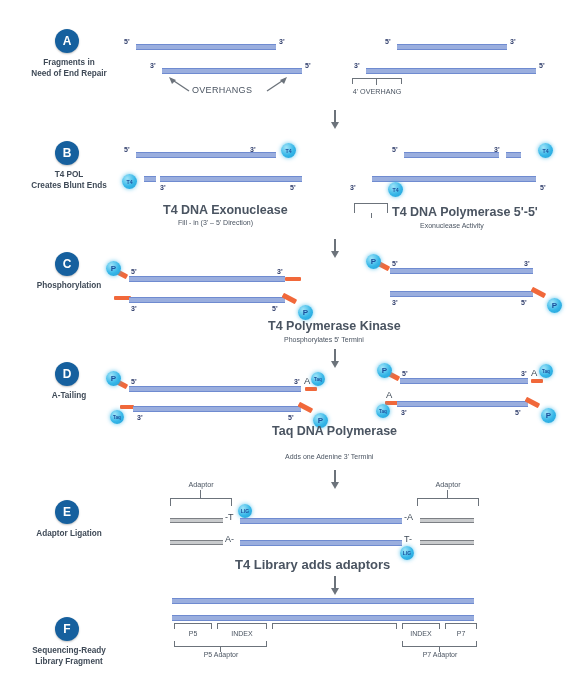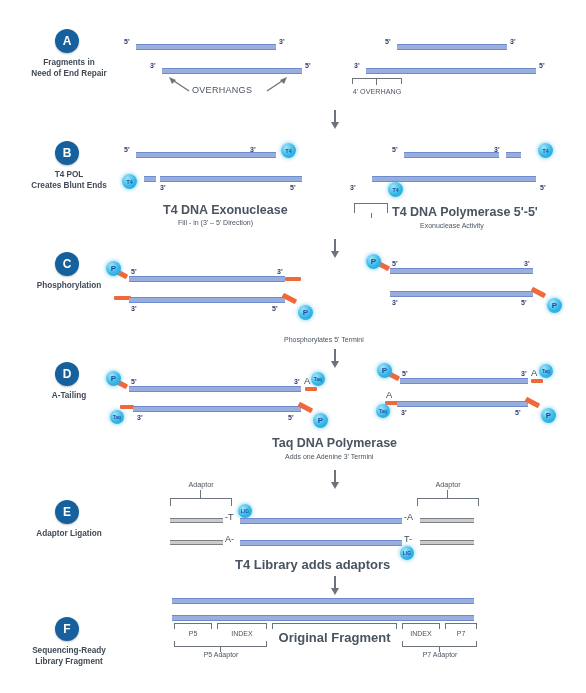--- a/index.html
+++ b/index.html
@@ -201,20 +201,21 @@
   <div class="abs tick" style="left:392px;top:260px;">5'</div>
   <div class="abs strand" style="left:390px;top:268px;width:143px;"></div>
   <div class="abs tick" style="left:524px;top:260px;">3'</div>
 
   <div class="abs strand" style="left:390px;top:291px;width:143px;"></div>
   <div class="abs tick" style="left:392px;top:299px;">3'</div>
   <div class="abs odiag" style="left:531px;top:290px;transform:rotate(28deg);"></div>
   <div class="abs tick" style="left:521px;top:299px;">5'</div>
   <div class="abs ez p" style="left:547px;top:298px;">P</div>
 
+  <div class="abs htitle" style="left:268px;top:319px;">T4 Polymerase Kinase</div>
   <div class="abs hsub" style="left:284px;top:336px;">Phosphorylates 5' Termini</div>
 
   <div class="abs" style="left:330px;top:349px;">
     <div class="dnarrow abs" style="left:4px;top:0;height:13px;"></div>
     <div class="dnhead abs" style="left:0.5px;top:12px;"></div>
   </div>
 
   <div class="abs" style="left:55px;top:362px;">
     <div class="badge">D</div>
   </div>
@@ -250,21 +251,21 @@
 
   <div class="abs letterA" style="left:386px;top:389px;">A</div>
   <div class="abs ostub" style="left:385px;top:401px;width:13px;"></div>
   <div class="abs strand" style="left:397px;top:401px;width:131px;"></div>
   <div class="abs ez taq" style="left:376px;top:404px;">Taq</div>
   <div class="abs tick" style="left:401px;top:409px;">3'</div>
   <div class="abs odiag" style="left:525px;top:400px;transform:rotate(28deg);"></div>
   <div class="abs tick" style="left:515px;top:409px;">5'</div>
   <div class="abs ez p" style="left:541px;top:408px;">P</div>
 
-  <div class="abs htitle" style="left:272px;top:436px;">Taq DNA Polymerase</div>
+  <div class="abs htitle" style="left:272px;top:424px;">Taq DNA Polymerase</div>
   <div class="abs hsub" style="left:285px;top:453px;">Adds one Adenine 3' Termini</div>
 
   <div class="abs" style="left:330px;top:470px;">
     <div class="dnarrow abs" style="left:4px;top:0;height:13px;"></div>
     <div class="dnhead abs" style="left:0.5px;top:12px;"></div>
   </div>
 
   <div class="abs" style="left:55px;top:500px;">
     <div class="badge">E</div>
   </div>
@@ -315,21 +316,20 @@
   <div class="abs brk" style="left:174px;top:623px;width:38px;height:6px;"></div>
   <div class="abs brklabel sm" style="left:174px;top:630px;width:38px;">P5</div>
   <div class="abs brk" style="left:217px;top:623px;width:50px;height:6px;"></div>
   <div class="abs brklabel sm" style="left:217px;top:630px;width:50px;">INDEX</div>
 
   <div class="abs brk down" style="left:174px;top:641px;width:93px;height:6px;"></div>
   <div class="abs brkstem" style="left:220px;top:647px;height:5px;"></div>
   <div class="abs brklabel sm" style="left:175px;top:651px;width:92px;">P5 Adaptor</div>
 
   <div class="abs brk" style="left:272px;top:623px;width:125px;height:6px;"></div>
-  <div class="abs bigtitle" style="left:272px;top:630px;width:125px;text-align:center;">Original Fragment</div>
 
   <div class="abs brk" style="left:402px;top:623px;width:38px;height:6px;"></div>
   <div class="abs brklabel sm" style="left:402px;top:630px;width:38px;">INDEX</div>
   <div class="abs brk" style="left:445px;top:623px;width:32px;height:6px;"></div>
   <div class="abs brklabel sm" style="left:445px;top:630px;width:32px;">P7</div>
 
   <div class="abs brk down" style="left:402px;top:641px;width:75px;height:6px;"></div>
   <div class="abs brkstem" style="left:439px;top:647px;height:5px;"></div>
   <div class="abs brklabel sm" style="left:403px;top:651px;width:74px;">P7 Adaptor</div>
 

